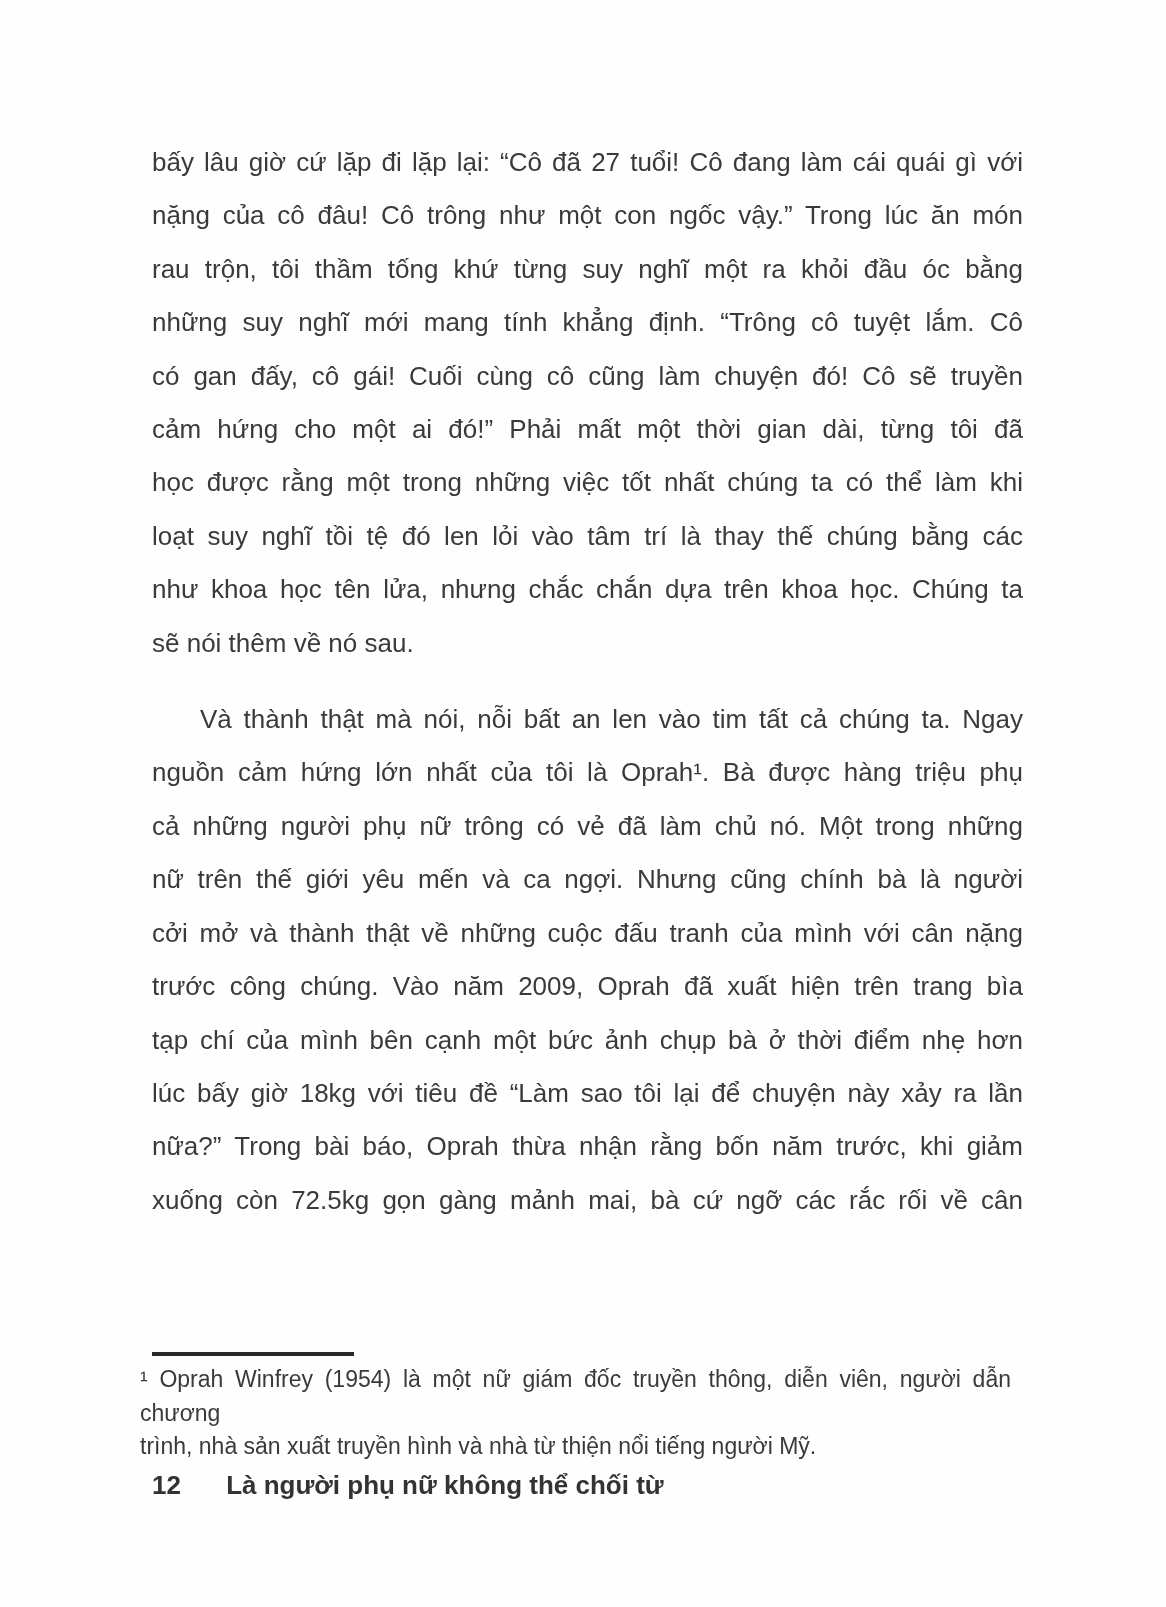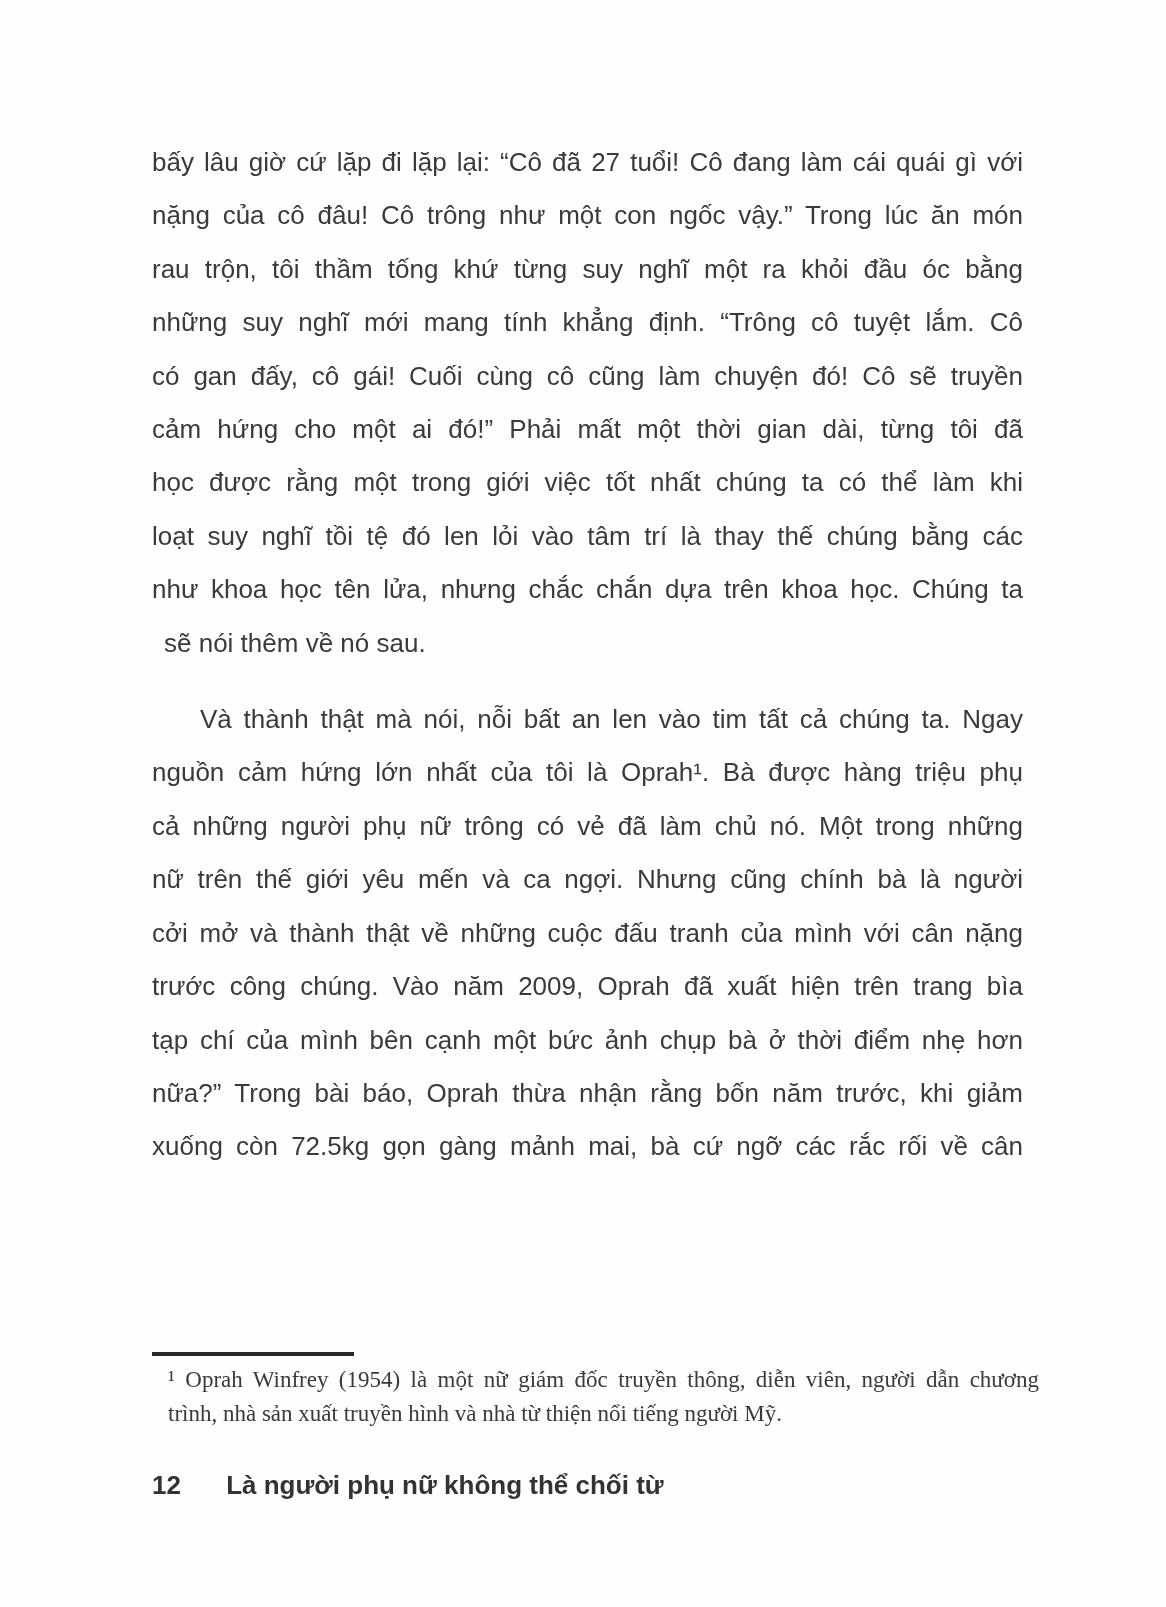--- a/index.html
+++ b/index.html
@@ -24,42 +24,40 @@
   .line {
     font-size: 26px;
     line-height: 53.4px;
     color: #3a3a3a;
     text-align: justify;
     text-align-last: justify;
   }
   .line.no-justify {
     text-align: left;
     text-align-last: left;
-    margin-left: 12px;
   }
   .line.indent {
     text-indent: 48px;
   }
   .para-2 {
     margin-top: 23px;
   }
   .footnote-rule {
     position: absolute;
     left: 152px;
     top: 1352px;
     width: 202px;
     height: 4px;
     background: #282828;
   }
   .footnote {
     position: absolute;
-    left: 168px;
+    left: 140px;
     top: 1363px;
     width: 871px;
-    font-family: Liberation Serif, serif;
   }
   .fn-line {
     font-size: 23px;
     line-height: 33.5px;
     color: #3a3a3a;
     text-align: justify;
     text-align-last: justify;
   }
   .fn-line.no-justify {
     text-align: left;
@@ -87,34 +85,35 @@
 
   <main class="body-text">
 
     <section class="paragraph">
       <div class="line">bấy lâu giờ cứ lặp đi lặp lại: “Cô đã 27 tuổi! Cô đang làm cái quái gì với</div>
       <div class="line">nặng của cô đâu! Cô trông như một con ngốc vậy.” Trong lúc ăn món</div>
       <div class="line">rau trộn, tôi thầm tống khứ từng suy nghĩ một ra khỏi đầu óc bằng</div>
       <div class="line">những suy nghĩ mới mang tính khẳng định. “Trông cô tuyệt lắm. Cô</div>
       <div class="line">có gan đấy, cô gái! Cuối cùng cô cũng làm chuyện đó! Cô sẽ truyền</div>
       <div class="line">cảm hứng cho một ai đó!” Phải mất một thời gian dài, từng tôi đã</div>
-      <div class="line">học được rằng một trong giới việc tốt nhất chúng ta có thể làm khi</div>
+      <div class="line">học được rằng một trong những việc tốt nhất chúng ta có thể làm khi</div>
       <div class="line">loạt suy nghĩ tồi tệ đó len lỏi vào tâm trí là thay thế chúng bằng các</div>
       <div class="line">như khoa học tên lửa, nhưng chắc chắn dựa trên khoa học. Chúng ta</div>
       <div class="line no-justify">sẽ nói thêm về nó sau.</div>
     </section>
 
     <section class="paragraph para-2">
       <div class="line indent">Và thành thật mà nói, nỗi bất an len vào tim tất cả chúng ta. Ngay</div>
       <div class="line">nguồn cảm hứng lớn nhất của tôi là Oprah¹. Bà được hàng triệu phụ</div>
       <div class="line">cả những người phụ nữ trông có vẻ đã làm chủ nó. Một trong những</div>
       <div class="line">nữ trên thế giới yêu mến và ca ngợi. Nhưng cũng chính bà là người</div>
       <div class="line">cởi mở và thành thật về những cuộc đấu tranh của mình với cân nặng</div>
       <div class="line">trước công chúng. Vào năm 2009, Oprah đã xuất hiện trên trang bìa</div>
       <div class="line">tạp chí của mình bên cạnh một bức ảnh chụp bà ở thời điểm nhẹ hơn</div>
+      <div class="line">lúc bấy giờ 18kg với tiêu đề “Làm sao tôi lại để chuyện này xảy ra lần</div>
       <div class="line">nữa?” Trong bài báo, Oprah thừa nhận rằng bốn năm trước, khi giảm</div>
       <div class="line">xuống còn 72.5kg gọn gàng mảnh mai, bà cứ ngỡ các rắc rối về cân</div>
     </section>
 
   </main>
 
   <div class="footnote-rule"></div>
 
   <aside class="footnote">
     <div class="fn-line">¹ Oprah Winfrey (1954) là một nữ giám đốc truyền thông, diễn viên, người dẫn chương</div>

